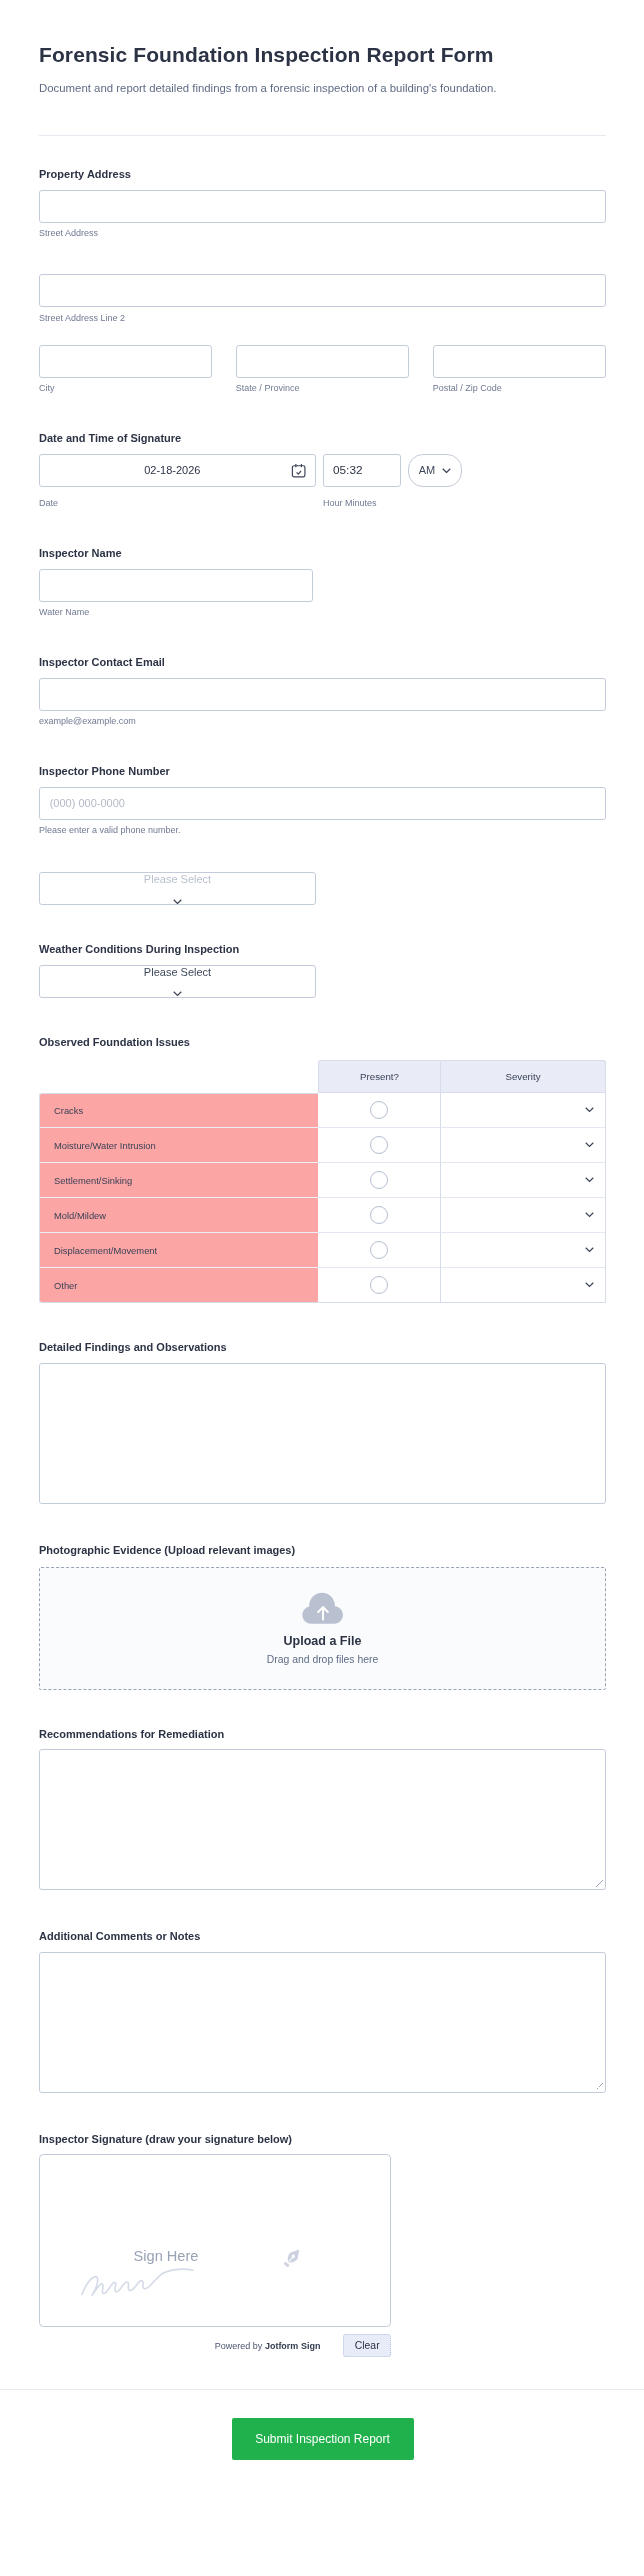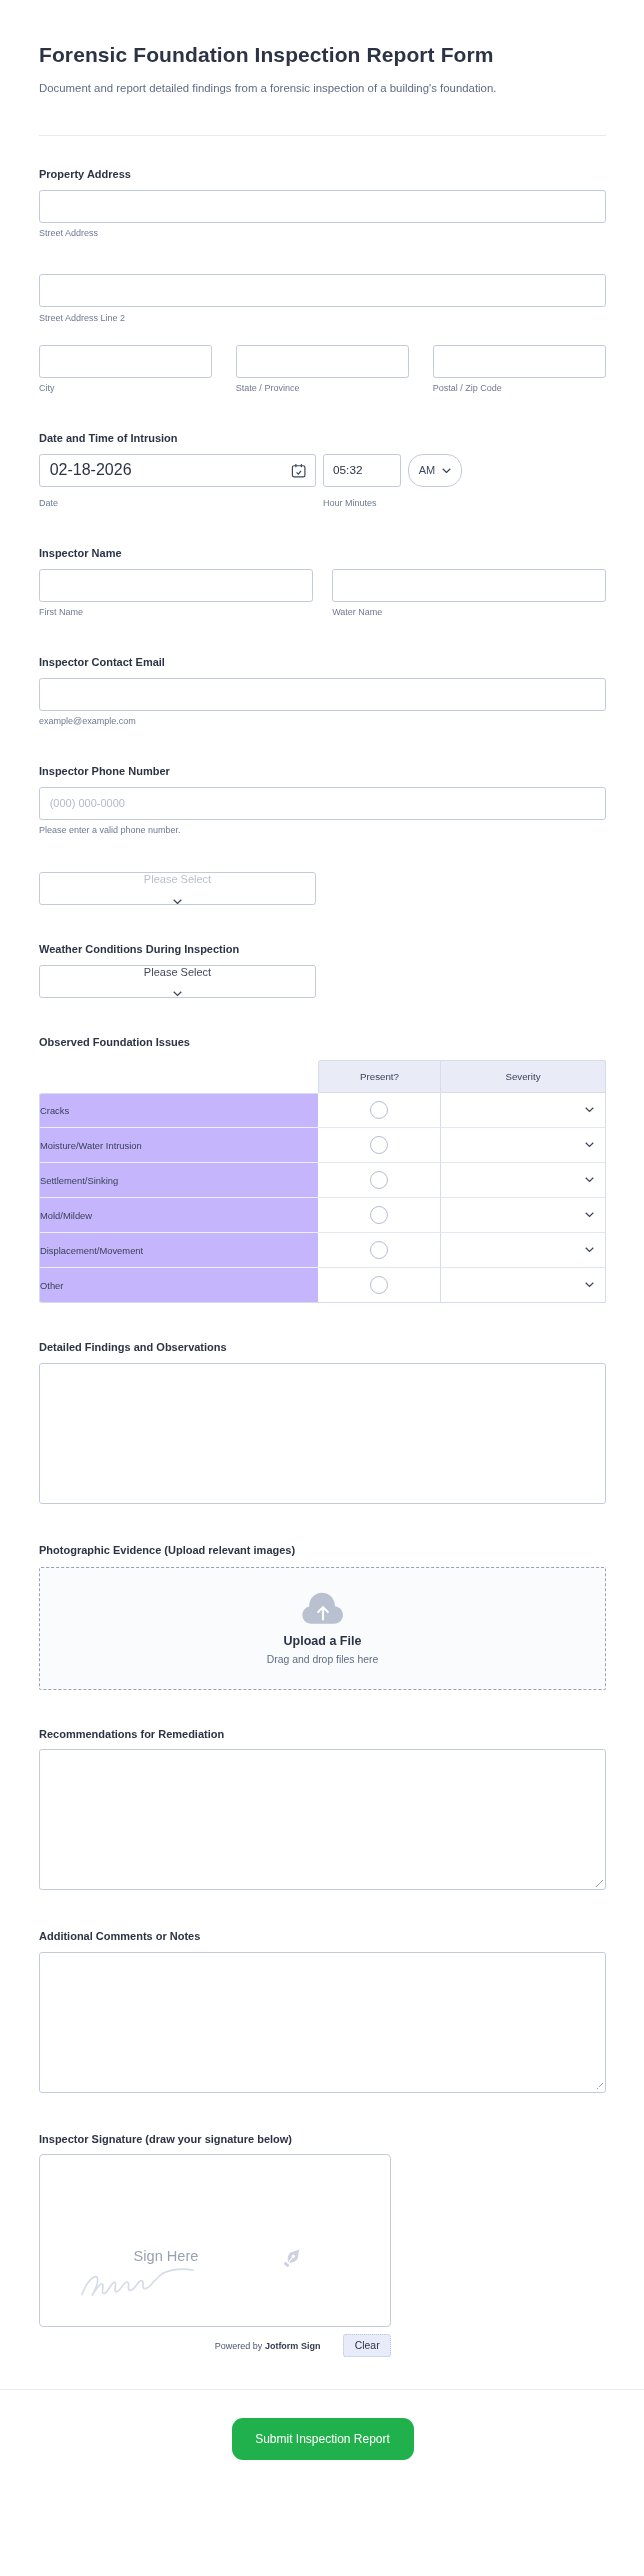--- a/index.html
+++ b/index.html
@@ -34,42 +34,42 @@
   .w-half { width:277px; }
 
   .grid3 { display:grid; grid-template-columns:1fr 1fr 1fr; column-gap:23.6px; }
   .grid2 { display:grid; grid-template-columns:1fr 1fr; column-gap:19.4px; }
   .mt50 { margin-top:35px; }
   .mt30 { margin-top:21px; }
 
   
   .date-row { display:flex; gap:7px; align-items:center; }
   .date-field { position:relative; width:277px; }
-  .date-field input { font-size:16px; padding-right:20px; }
+  .date-field input { font-size:11px; padding-right:20px;text-align:center; }
   .cal-btn { position:absolute; right:8.3px; top:8.3px; width:16.6px; height:16.6px; background:none; border:none; cursor:pointer; }
   .time-field { width:78px; }
   .time-field input { font-size:11.8px; text-align:left; padding:0 9px; }
   .selectbox { height:33px; display:flex; align-items:center; justify-content:space-between; padding:0 9.7px; cursor:pointer; }
   .ampm { width:54px; font-size:11.8px; gap:5.5px;border-radius:15px; }
   .sel-400 { width:277px;flex-direction:column; }
   .sel-text { font-size:11px; color:#3f495c; }
   .sel-text.placeholder { color:#b9c0cd; }
   .date-subs { display:flex; margin-top:5.5px; }
   .date-subs .s1 { width:284px; }
 
   
   .matrix { margin-top:9.7px; width:567px; font-size:9.4px; }
   .m-row { display:grid; grid-template-columns:279px 123px 165px; }
   .m-head .cell { background:#e9ecf7; border:0.7px solid #d7dcea; border-left:none; height:33px;
     display:flex; align-items:center; justify-content:center; color:#3a4256; font-size:9.7px; }
   .m-head .cell.c1 { border-left:0.7px solid #d7dcea; border-top-left-radius:2.8px; }
   .m-head .cell.c2 { border-top-right-radius:2.8px; }
   .m-head .blank { background:transparent; border:none; }
-  .m-body .label-cell { background:#c4b5fd; border-left:0.7px solid #d7dcea; border-bottom:0.7px solid #eef0f7; color:#3a4256;
-    display:flex; align-items:center; height:35px; }
+  .m-body .label-cell { background:#fca5a5; border-left:0.7px solid #d7dcea; border-bottom:0.7px solid #eef0f7; color:#3a4256;
+    display:flex; align-items:center; padding-left:14px; height:35px; }
   .m-body .cell { background:#fff; border-right:0.7px solid #d7dcea; border-bottom:0.7px solid #e3e7f1; height:35px;
     display:flex; align-items:center; justify-content:center; }
   .m-body .sev { justify-content:flex-end; padding-right:11px; }
   .m-body .m-row:first-child .label-cell { border-top:0.7px solid #d7dcea; border-top-left-radius:2.8px; }
   .m-body .m-row:last-child .label-cell { border-bottom:0.7px solid #d7dcea; border-bottom-left-radius:2.8px; }
   .m-body .m-row:last-child .cell { border-bottom:0.7px solid #d7dcea; }
   .radio { width:18px; height:18px; border-radius:50%; border:0.7px solid #b6bdd1; background:#fff; cursor:pointer; }
 
   textarea.box { width:567px; height:141px; resize:none; padding:8.3px 9.7px; position:relative; }
   .ta-wrap { position:relative; width:567px; }
@@ -88,21 +88,21 @@
   .sig-pen { position:absolute; right:24%; top:52%; }
   .sig-squiggle { position:absolute; left:10%; top:62%; }
   .sig-footer { width:352px; display:flex; justify-content:flex-end; align-items:center; gap:23px; margin-top:7px; }
   .powered { font-size:9px; color:#4d5670; }
   .powered b { color:#343c50; }
   .clear-btn { background:#e8ecf8; border:0.7px dotted #b7c2e0; border-radius:2.8px; padding:4.9px 10.4px;
     font-family:"Liberation Sans", sans-serif; font-size:10.4px; color:#2c3345; cursor:pointer; }
 
   
   .submit-wrap { display:flex; justify-content:center; margin-top:28px; }
-  .submit-btn { width:182px; height:42px; border:none; border-radius:11px; background:#21b14c; color:#fff;
+  .submit-btn { width:182px; height:42px; border:none; border-radius:2px; background:#21b14c; color:#fff;
     font-family:"Liberation Sans", sans-serif; font-size:12px; font-weight:500; cursor:pointer; }
 
   svg { display:block; }
 </style>
 </head>
 <body>
 
 <div class="page">
 
   <h1 class="form-title">Forensic Foundation Inspection Report Form</h1>
@@ -130,21 +130,21 @@
         <div class="sub">State / Province</div>
       </div>
       <div>
         <input class="box" type="text" style="">
         <div class="sub">Postal / Zip Code</div>
       </div>
     </div>
   </div>
 
   <div class="q">
-    <div class="q-label">Date and Time of Intrusion</div>
+    <div class="q-label">Date and Time of Signature</div>
     <div class="date-row">
       <div class="date-field">
         <input class="box" type="text" value="02-18-2026" style="">
         <button class="cal-btn">
           <svg width="15.3" height="15.3" viewBox="0 0 22 22">
             <rect x="2" y="4" width="18" height="16" rx="2.5" fill="none" stroke="#3c4557" stroke-width="1.7"></rect>
             <line x1="7" y1="1.5" x2="7" y2="6" stroke="#3c4557" stroke-width="1.7"></line>
             <line x1="15" y1="1.5" x2="15" y2="6" stroke="#3c4557" stroke-width="1.7"></line>
             <path d="M8 13.5l2.4 2.4 4-4.4" fill="none" stroke="#3c4557" stroke-width="1.7"></path>
           </svg>
@@ -162,24 +162,20 @@
     </div>
     <div class="date-subs">
       <span class="sub s1">Date</span>
       <span class="sub">Hour Minutes</span>
     </div>
   </div>
 
   <div class="q">
     <div class="q-label">Inspector Name</div>
     <div class="grid2">
-      <div>
-        <input class="box" type="text" style="">
-        <div class="sub">First Name</div>
-      </div>
       <div>
         <input class="box" type="text" style="">
         <div class="sub">Water Name</div>
       </div>
     </div>
   </div>
 
   <div class="q">
     <div class="q-label">Inspector Contact Email</div>
     <input class="box w-half" type="text" style="">

